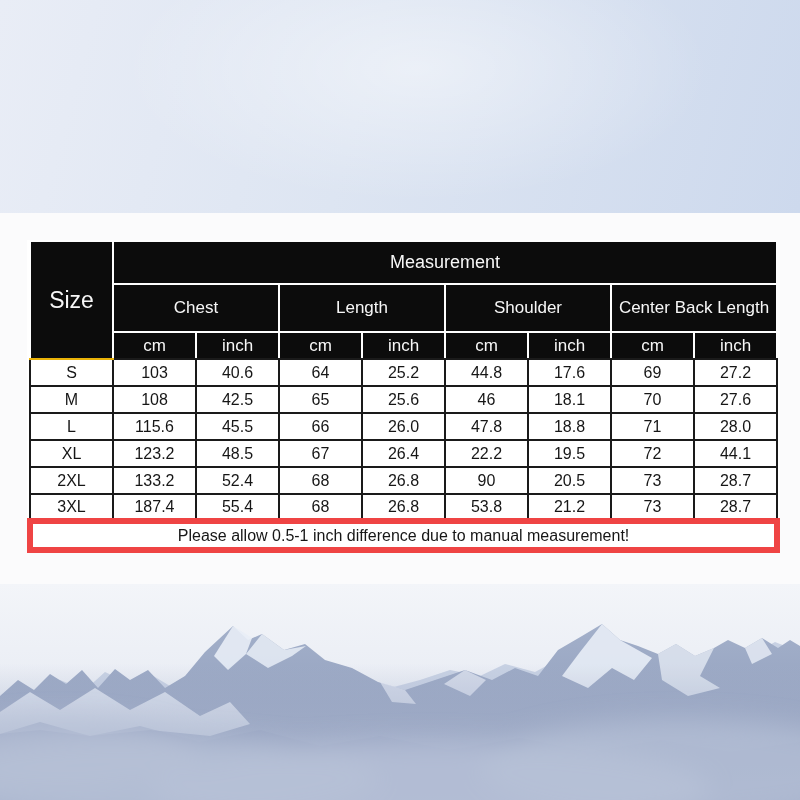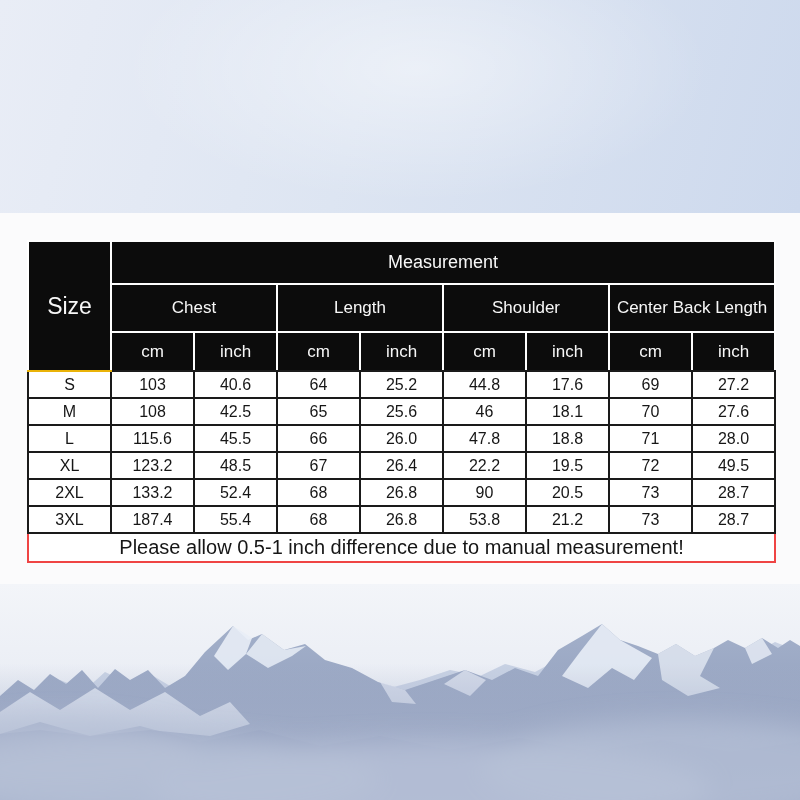--- a/index.html
+++ b/index.html
@@ -59,26 +59,26 @@
   .size-table th.hdr-unit     { font-size: 17px; border-bottom: 2px solid #1a1a1a; }
   .size-table td.cell {
     background: #ffffff;
     color: #161616;
     font-size: 16px;
     border: 2px solid #1a1a1a;
   }
   .size-table td.foot {
     background: #ffffff;
     color: #161616;
-    font-size: 20px;
-    border: 2px solid #ef4444;
+    font-size: 16px;
+    border: 6px solid #ef4444;
   }
   tr.r-title { height: 43px; }
   tr.r-group { height: 48px; }
-  tr.r-unit  { height: 39px; }
+  tr.r-unit  { height: 27px; }
   tr.r-data  { height: 27px; }
   tr.r-foot  { height: 29px; }
 
   
   .mountains {
     position: absolute; left: 0; top: 584px;
     width: 800px; height: 216px;
   }
   .mountains svg { display: block; width: 800px; height: 216px; }
 </style>
@@ -160,21 +160,21 @@
     </tr>
     <tr class="r-data">
       <td class="cell">XL</td>
       <td class="cell">123.2</td>
       <td class="cell">48.5</td>
       <td class="cell">67</td>
       <td class="cell">26.4</td>
       <td class="cell">22.2</td>
       <td class="cell">19.5</td>
       <td class="cell">72</td>
-      <td class="cell">49.5</td>
+      <td class="cell">44.1</td>
     </tr>
     <tr class="r-data">
       <td class="cell">2XL</td>
       <td class="cell">133.2</td>
       <td class="cell">52.4</td>
       <td class="cell">68</td>
       <td class="cell">26.8</td>
       <td class="cell">90</td>
       <td class="cell">20.5</td>
       <td class="cell">73</td>

